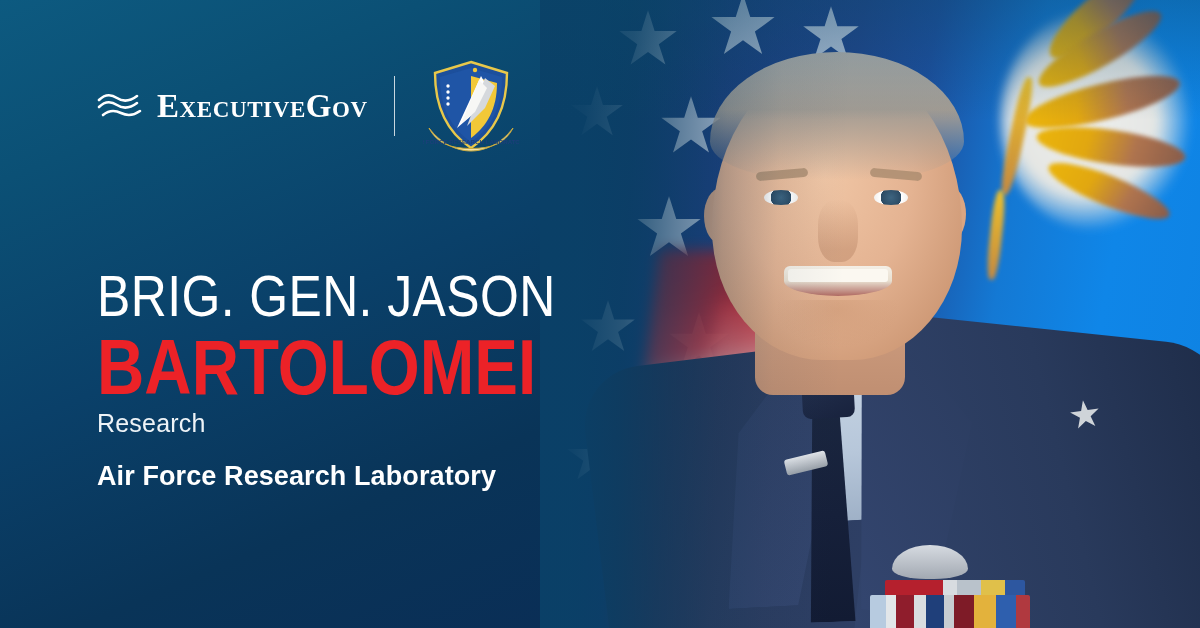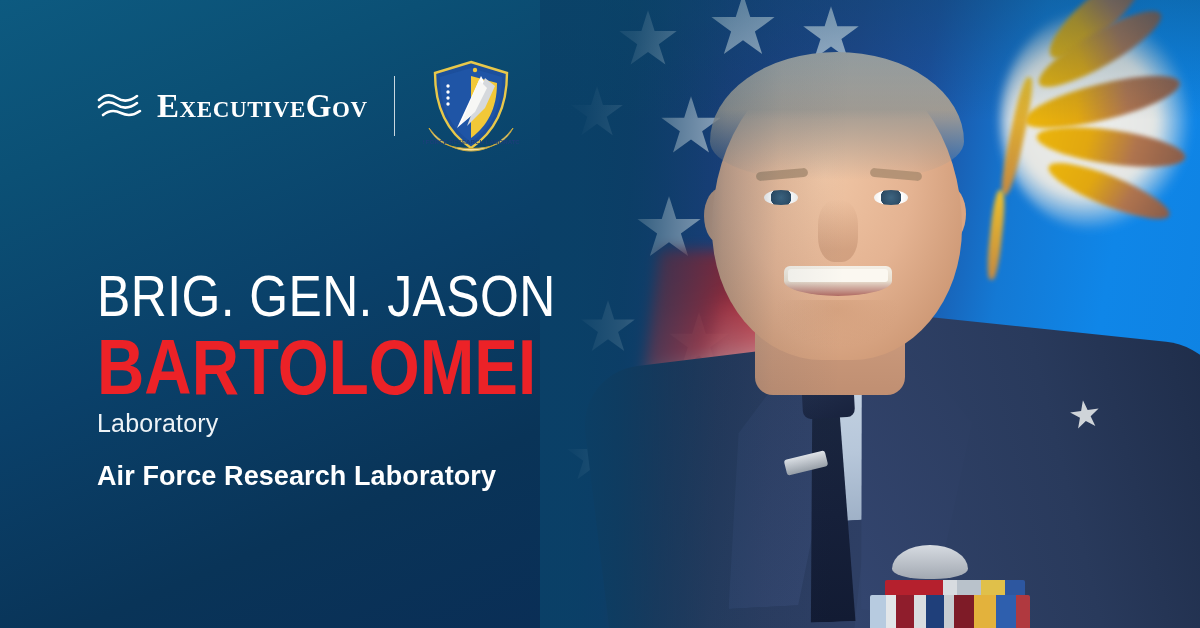--- a/index.html
+++ b/index.html
@@ -449,18 +449,18 @@
                  C86 80, 80 85, 74 88 C62 94, 34 94, 22 88 C16 85, 10 80, 6 72 Z" fill="#f4e3a8" stroke="#c9a93c" stroke-width="1"></path>
         <text x="48" y="88" text-anchor="middle" font-family="Liberation Sans, sans-serif" font-size="6.2" font-weight="700" fill="#1c3f7a">AIR FORCE RESEARCH LABORATORY</text>
       </svg>
     </div>
 
     <div id="headline">
       <div class="rank-name">BRIG. GEN. JASON</div>
       <div class="surname">BARTOLOMEI</div>
     </div>
 
-    <div id="role">Laboratory</div>
+    <div id="role">Research</div>
 
     <div id="org">Air Force Research Laboratory</div>
 
   </div>
 </div>
 
 </body></html>

